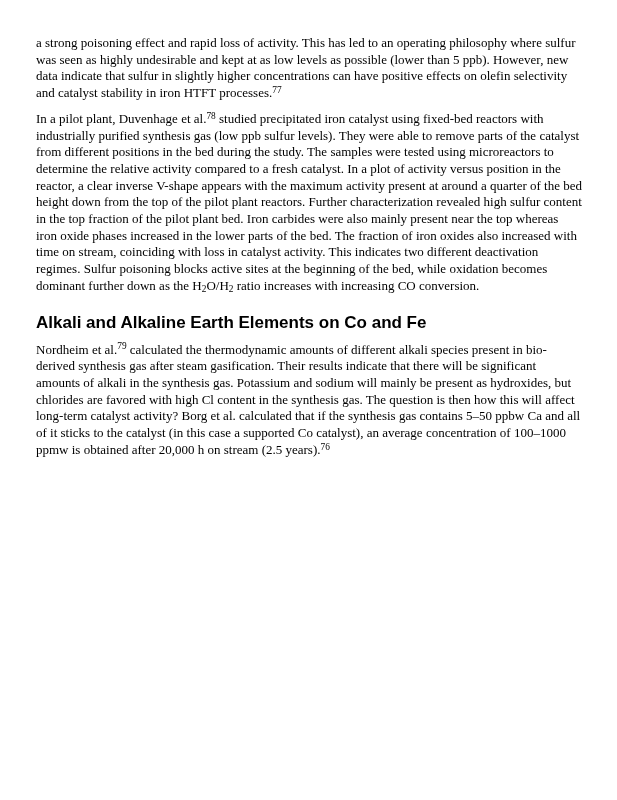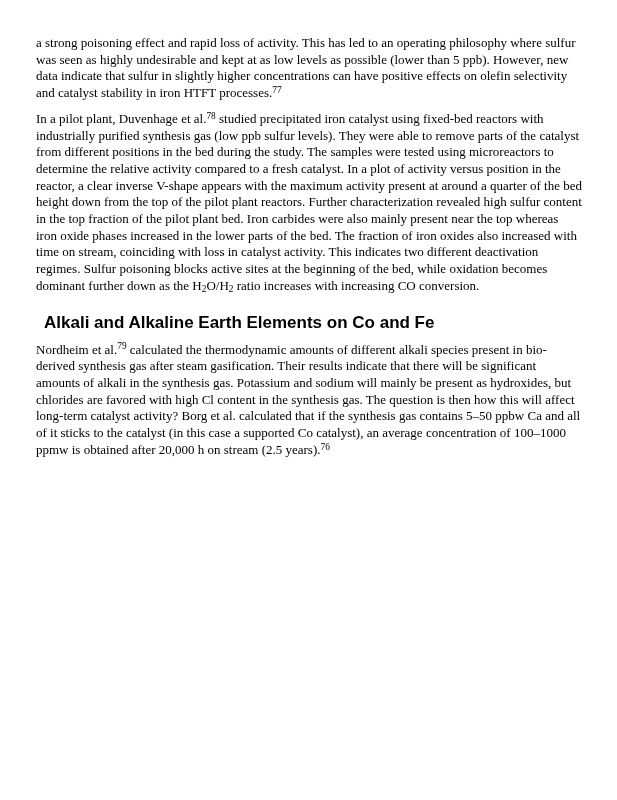--- a/index.html
+++ b/index.html
@@ -22,21 +22,21 @@
   }
   .body-para {
     margin: 0 0 9px 0;
     padding: 0;
   }
   .section-heading {
     font-family: "Liberation Sans", "DejaVu Sans", sans-serif;
     font-weight: bold;
     font-size: 17px;
     line-height: 21px;
-    margin: 17px 0 9px 8px;
+    margin: 17px 0 9px 0;
     padding: 0;
   }
   sup.ref {
     font-size: 0.72em;
     line-height: 0;
     vertical-align: baseline;
     position: relative;
     top: -0.45em;
   }
   sub.chem {

